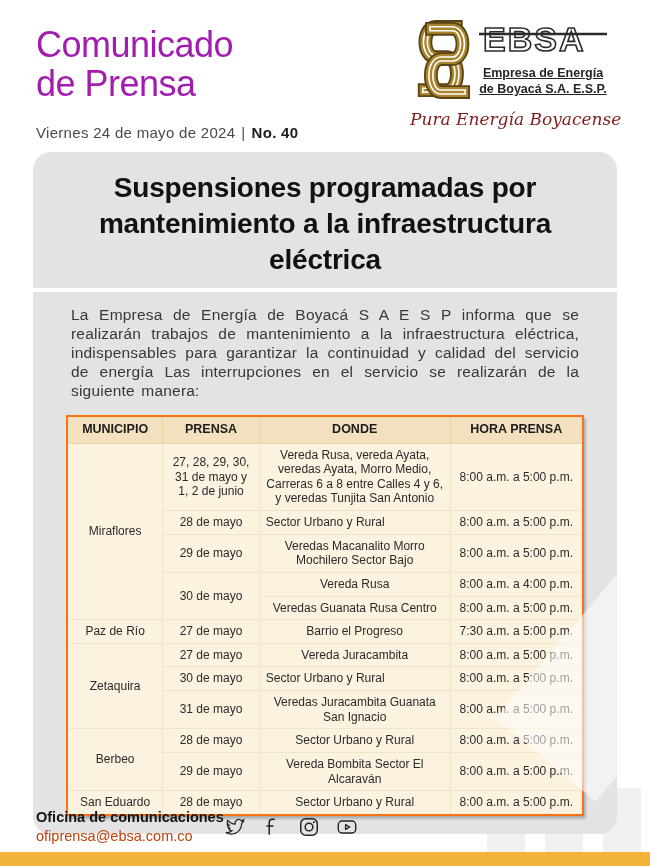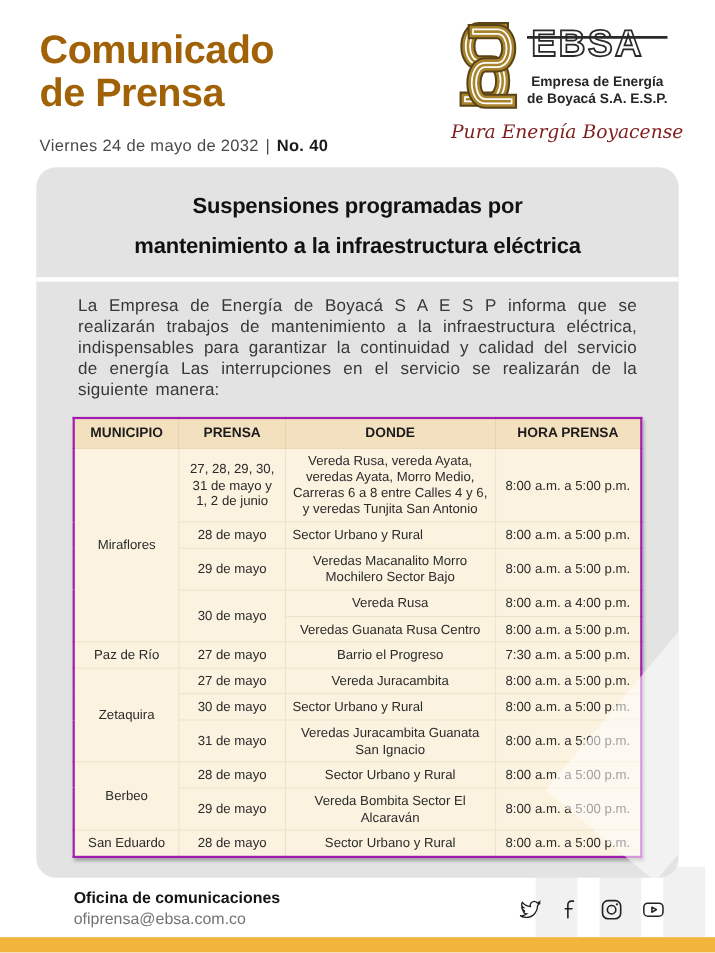--- a/index.html
+++ b/index.html
@@ -7,30 +7,30 @@
   body {
     position:relative;
     background:#ffffff;
     font-family:"Liberation Sans", sans-serif;
     overflow:hidden;
     color:#1d1d1d;
   }
 
   
   .top-header { position:relative; padding:26px 30px 0 36px; height:150px; }
-  .masthead { font-size:36px; font-weight:700; line-height:1.08; letter-spacing:-0.5px; color:#a16207; }
+  .masthead { font-size:36px; font-weight:400; line-height:1.08; letter-spacing:-0.5px; color:#a21caf; }
   .date-line { margin-top:20px; font-size:15px; color:#4a4a4a; letter-spacing:.3px; }
   .date-line .sep { margin:0 6px; color:#4a4a4a; }
   .date-line .issue { font-weight:800; color:#1c1c1c; }
 
   .logo-block { position:absolute; top:16px; right:40px; width:200px; text-align:center; }
   .logo-row { display:flex; align-items:flex-start; }
   .logo-glyph { flex:0 0 auto; }
   .logo-right { flex:1; padding-top:4px; }
-  .brand-name { font-size:12.5px; font-weight:800; color:#262626; line-height:1.25; text-align:center; margin-top:2px; }
+  .brand-name { font-size:12.5px; font-weight:800; color:#262626; line-height:1.25; text-align:center; margin-top:2px;text-decoration:underline; }
   .tagline { font-family:"DejaVu Serif", serif; font-style:italic; font-size:17px; color:#7f1d1d; margin-top:3px; white-space:nowrap; }
 
   
   .card {
     position:relative; z-index:1;
     margin:2px auto 0 33px;
     width:584px;
     background:#e3e3e3;
     border-radius:18px;
     padding:16px 0 18px 0;
@@ -39,39 +39,39 @@
   .decor-shape {
     position:absolute; right:-55px; top:440px;
     width:130px; height:190px;
     background:rgba(255,255,255,.55);
     transform:rotate(40deg);
     pointer-events:none;
   }
   .headline {
     margin:2px 36px 0;
     text-align:center;
-    font-size:20px; font-weight:800; color:#111;
+    font-size:28px; font-weight:800; color:#111;
     line-height:36px; letter-spacing:-0.2px;
   }
   .divider { margin:10px 0 13px; height:4px; background:#ffffff; }
   .intro {
     margin:0 38px;
     font-size:15.5px; line-height:1.23;
     text-align:justify; color:#383838;
     letter-spacing:.2px;
     word-spacing:2px;
   }
 
   
   table.sched {
     margin:15px auto 0;
     width:518px;
     border-collapse:collapse;
     background:#fbf2df;
-    border:2px solid #a21caf;
+    border:2px solid #f97316;
     box-shadow:1.5px 2.5px 3px rgba(0,0,0,.28);
     font-size:12px; line-height:1.22; color:#2b2b2b;
   }
   table.sched th {
     background:#f3e0be;
     font-size:12.5px; font-weight:800; color:#1c1c1c;
     padding:5px 4px; text-align:center;
     border:1px solid #e7d3a9; border-top:none;
   }
   table.sched td {
@@ -84,40 +84,39 @@
   table.sched tr > :first-child { border-left:none; }
   table.sched tr > :last-child { border-right:none; }
 
   
   .stripe { position:absolute; bottom:14px; height:64px; width:38px; background:#f1f1f1; z-index:0; }
   .stripe.s1 { left:487px; }
   .stripe.s2 { left:545px; }
   .stripe.s3 { left:603px; }
   .footer-row {
     position:absolute; left:36px; right:44px; bottom:22px;
-    display:flex; justify-content:space-between; align-items:center;
+    display:flex; align-items:center;
     z-index:2;
-    margin-left:31px;
   }
   .office { font-size:14.5px; font-weight:800; color:#141414; }
-  .email { font-size:14.5px; color:#737373; margin-top:3px; }
+  .email { font-size:14.5px; color:#c2410c; margin-top:3px; }
   .socials { display:flex; gap:15px; align-items:center; }
   .socials svg { display:block; }
   .accent-bar { position:absolute; left:0; right:0; bottom:0; height:14px; background:#f3b43c; z-index:3; }
 </style>
 </head>
 <body>
 
 <div class="top-header">
   <div class="masthead">
     <div>Comunicado</div>
     <div>de Prensa</div>
   </div>
   <div class="date-line">
-    <span>Viernes 24 de mayo de 2032</span><span class="sep">|</span><span class="issue">No. 40</span>
+    <span>Viernes 24 de mayo de 2024</span><span class="sep">|</span><span class="issue">No. 40</span>
   </div>
 
   <div class="logo-block">
     <div class="logo-row">
       <div class="logo-glyph">
         <svg width="66" height="86" viewBox="0 0 72 92" aria-hidden="true">
           <g fill="none" stroke-linecap="square">
             <g>
               <path d="M50 11 H28 C13 11 13 44 28 44 H40 C55 44 55 80 40 80 H16" stroke="#5a4316" stroke-width="15"></path>
               <path d="M50 11 H28 C13 11 13 44 28 44 H40 C55 44 55 80 40 80 H16" stroke="#a8842c" stroke-width="11"></path>

